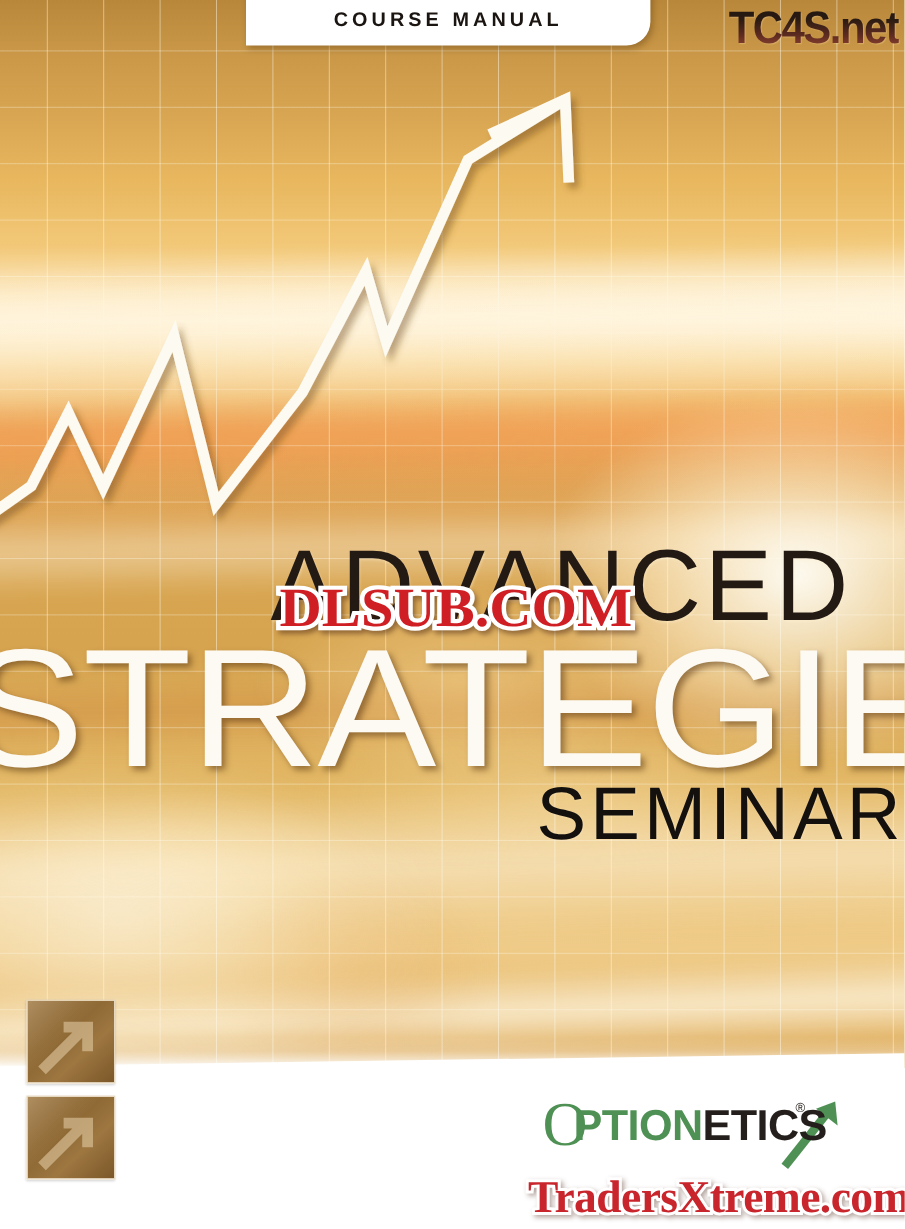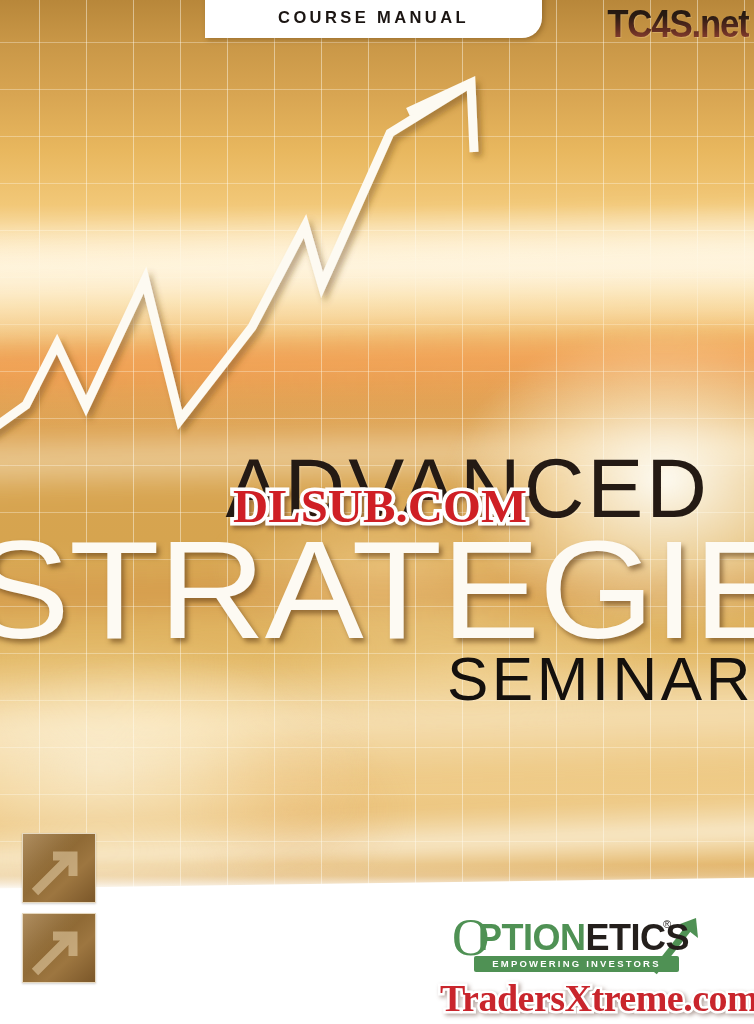--- a/index.html
+++ b/index.html
@@ -377,20 +377,17 @@
   </div>
 
   <div class="logo">
     <svg class="logo-arrow" viewBox="0 0 56 62">
       <path d="M6 58 L44 10" stroke="#4f9154" stroke-width="7" fill="none"></path>
       <path d="M48 4 L50 24 L32 10 Z" fill="#4f9154"></path>
     </svg>
     <div class="logo-bigO">O</div>
     <div class="logo-word" style="left:26px;"><span class="logo-opt">PTION</span><span class="logo-etics">ETICS</span></div>
     <div class="logo-reg">®</div>
-    <div class="logo-bar">
-        <span>EMPOWERING INVESTORS</span>
-      </div>
   </div>
 
   <div class="tx">TradersXtreme.com</div>
 
 </div>
 
 </body></html>

